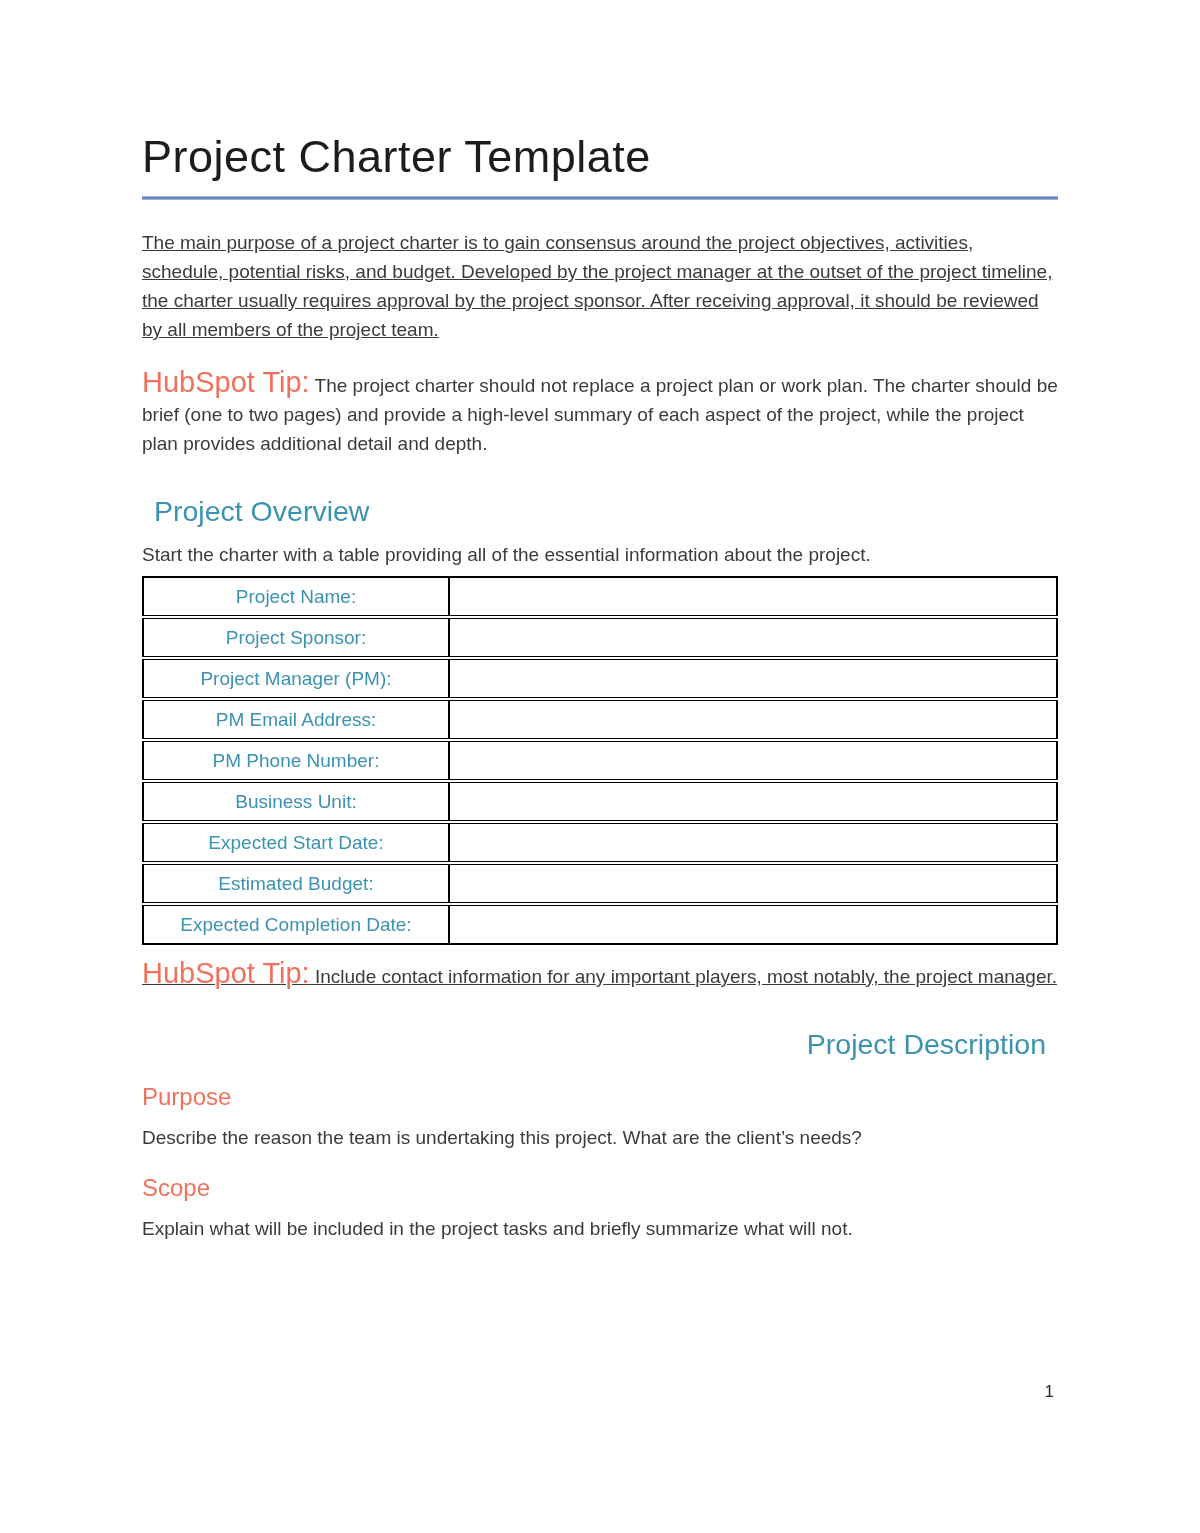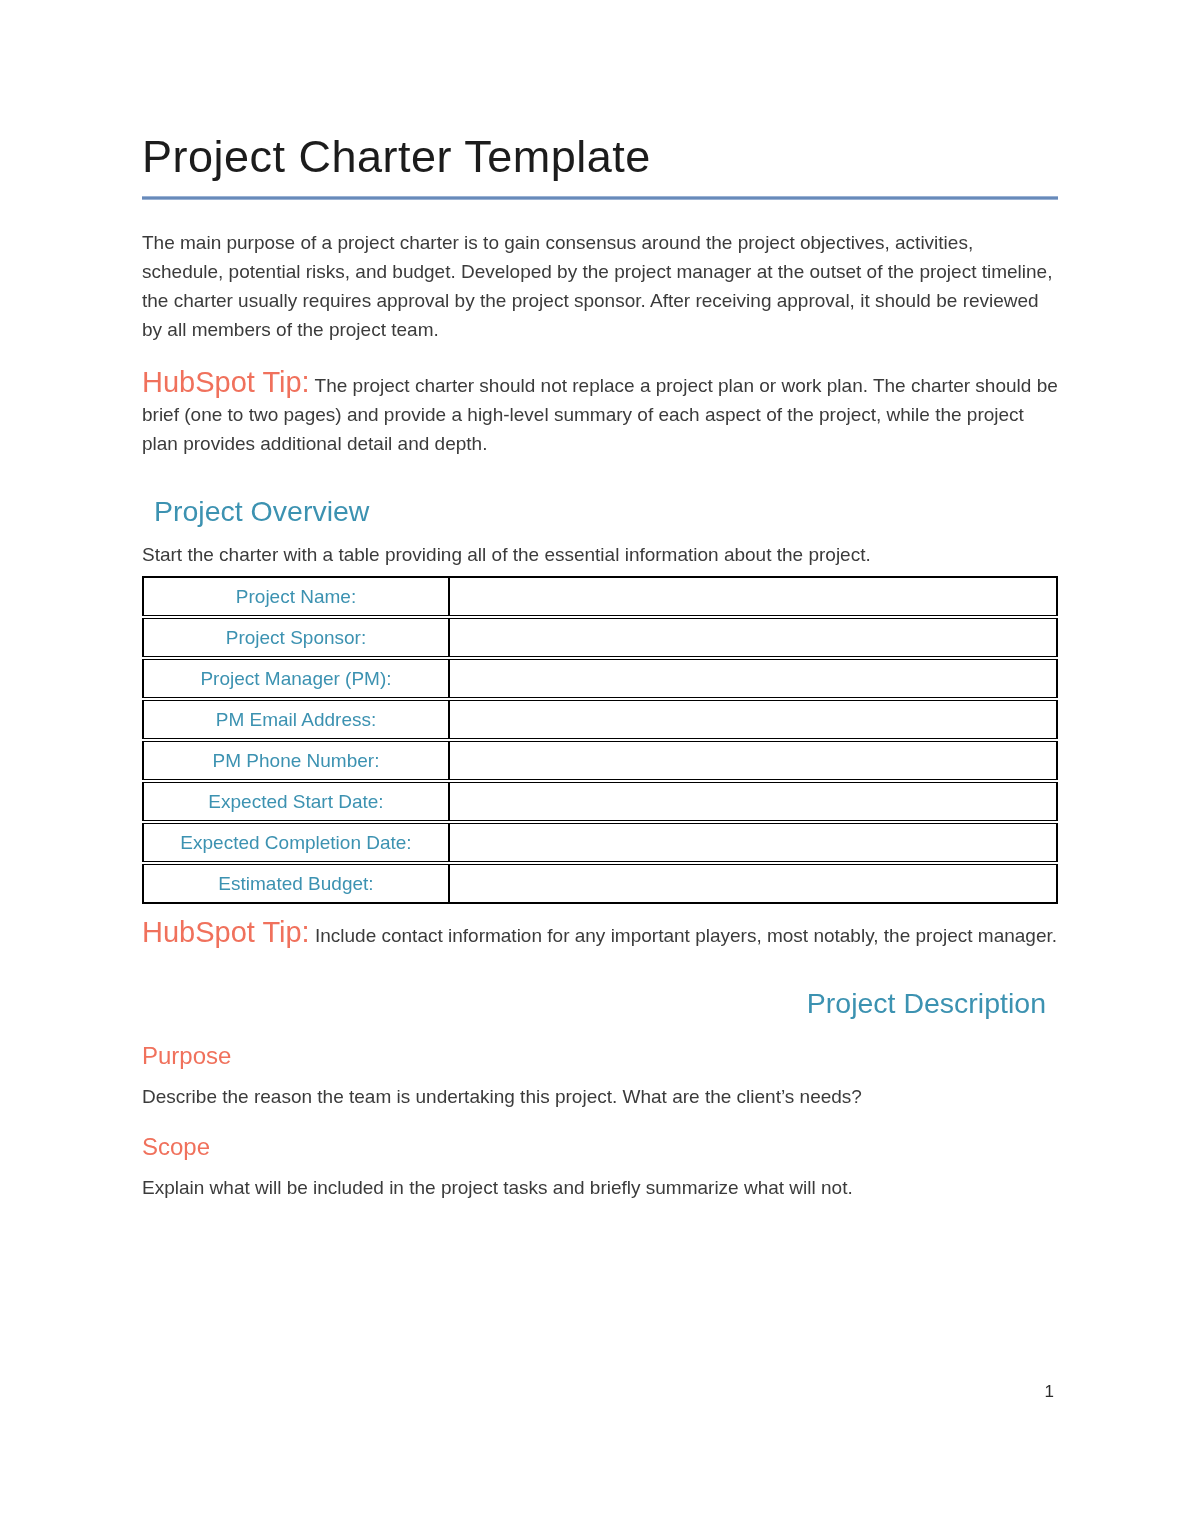--- a/index.html
+++ b/index.html
@@ -31,21 +31,21 @@
     width: 100%;
     background: linear-gradient(to bottom, #b3c6e2 0%, #4f76ac 50%, #b3c6e2 100%);
   }
 
   p.body-text {
     margin: 0;
     font-size: 19px;
     line-height: 29px;
     color: #3b3b3b;
   }
-  .intro-para { margin-top: 28px !important; }
+  .intro-para { margin-top: 28px !important; text-decoration: underline; }
   .tip-para   { margin-top: 24px !important; }
   .tip-label {
     color: #f0715c;
     font-size: 29px;
   }
 
   h2.section-heading {
     margin: 12px;
     margin-top: 36px;
     font-size: 28.5px;
@@ -70,21 +70,21 @@
   }
   td.label-cell {
     width: 296px;
     text-align: center;
     color: #3c92b1;
     margin-top: 32px;
   }
   td.value-cell { border-left: 2px solid #000000; }
   tr + tr td { border-top: 4px double #000000; }
 
-  .tip2 { margin-top: 14px !important; }
+  .tip2 { margin-top: 14px !important; text-decoration: underline; }
   .desc-heading { margin-top: 40px; text-align: right; }
   .desc-intro { margin-top: 12px !important; }
 
   h3.sub-heading {
     margin: 0;
     margin-top: 22px;
     font-size: 24px;
     line-height: 28px;
     font-weight: normal;
     color: #f0715c;
@@ -132,29 +132,33 @@
         </tr>
         <tr>
           <td class="label-cell">PM Email Address:</td>
           <td class="value-cell"></td>
         </tr>
         <tr>
           <td class="label-cell">PM Phone Number:</td>
           <td class="value-cell"></td>
         </tr>
         <tr>
+          <td class="label-cell">Business Unit:</td>
+          <td class="value-cell"></td>
+        </tr>
+        <tr>
           <td class="label-cell">Expected Start Date:</td>
           <td class="value-cell"></td>
         </tr>
         <tr>
-          <td class="label-cell">Expected Completion Date:</td>
+          <td class="label-cell">Estimated Budget:</td>
           <td class="value-cell"></td>
         </tr>
         <tr>
-          <td class="label-cell">Estimated Budget:</td>
+          <td class="label-cell">Expected Completion Date:</td>
           <td class="value-cell"></td>
         </tr>
       </tbody>
     </table>
 
     <p class="body-text tip-para tip2"><span class="tip-label">HubSpot Tip:</span><span> Include contact information for any important players, most notably, the project manager.</span></p>
 
     <h2 class="section-heading desc-heading">Project Description</h2>
 
     <h3 class="sub-heading">Purpose</h3>

